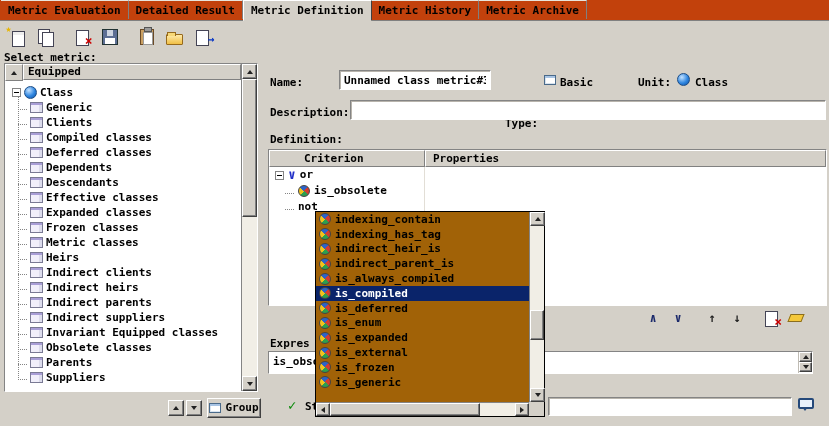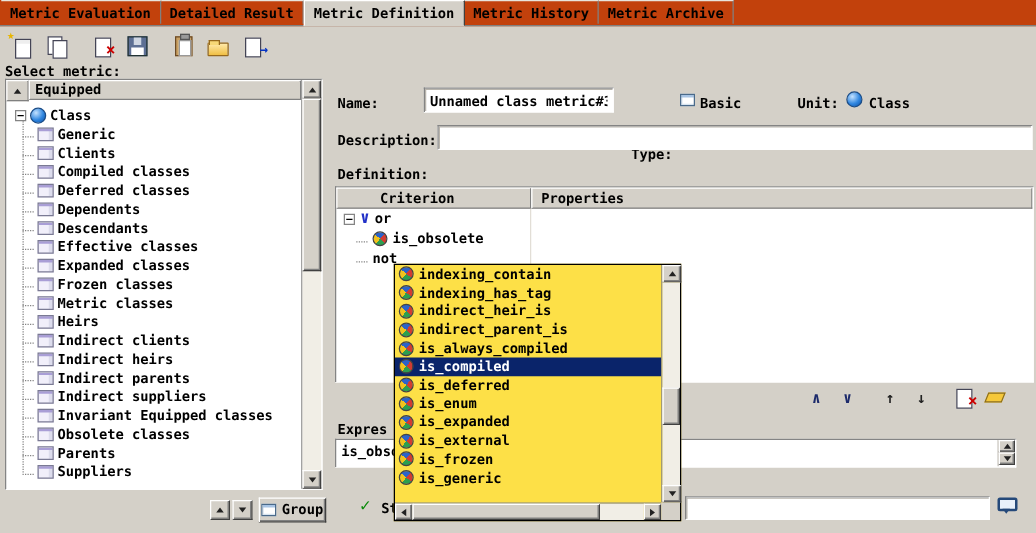--- a/index.html
+++ b/index.html
@@ -119,21 +119,21 @@
     background:#fff; border:1px solid; border-color:#848484 #fff #fff #848484; }
   .expr-text { flex:1; padding:3px 4px; overflow:hidden; white-space:nowrap; }
   .expr-scroll { width:14px; flex:none; display:flex; flex-direction:column; border-left:1px solid #c0bcb4; }
   .expr-scroll .sbtn { width:13px; height:10px; }
 
   .status-check { position:absolute; left:288px; top:397px; color:#0a8a0a; font-size:14px; }
   .status-text { position:absolute; left:305px; top:400px; }
 
   
   .popup { position:absolute; left:315px; top:211px; width:230px; height:206px; z-index:50;
-    background:#fde047; border:1px solid #000; display:grid;
+    background:#a16207; border:1px solid #000; display:grid;
     grid-template-columns:1fr 15px; grid-template-rows:1fr 14px; }
   .plist { overflow:hidden; }
   .drow { height:14.8px; display:flex; align-items:center; gap:4px; padding-left:3px; white-space:nowrap; cursor:default; }
   .drow.sel { background:#0a246a; color:#fff; }
   .pvscroll { display:flex; flex-direction:column; border-left:1px solid #848484; }
   .pvscroll .sbtn { height:14px; }
   .phscroll { display:flex; border-top:1px solid #848484; }
   .phscroll .sbtn { width:14px; height:13px; }
   .pcorner { background:#d4d0c8; }
 

